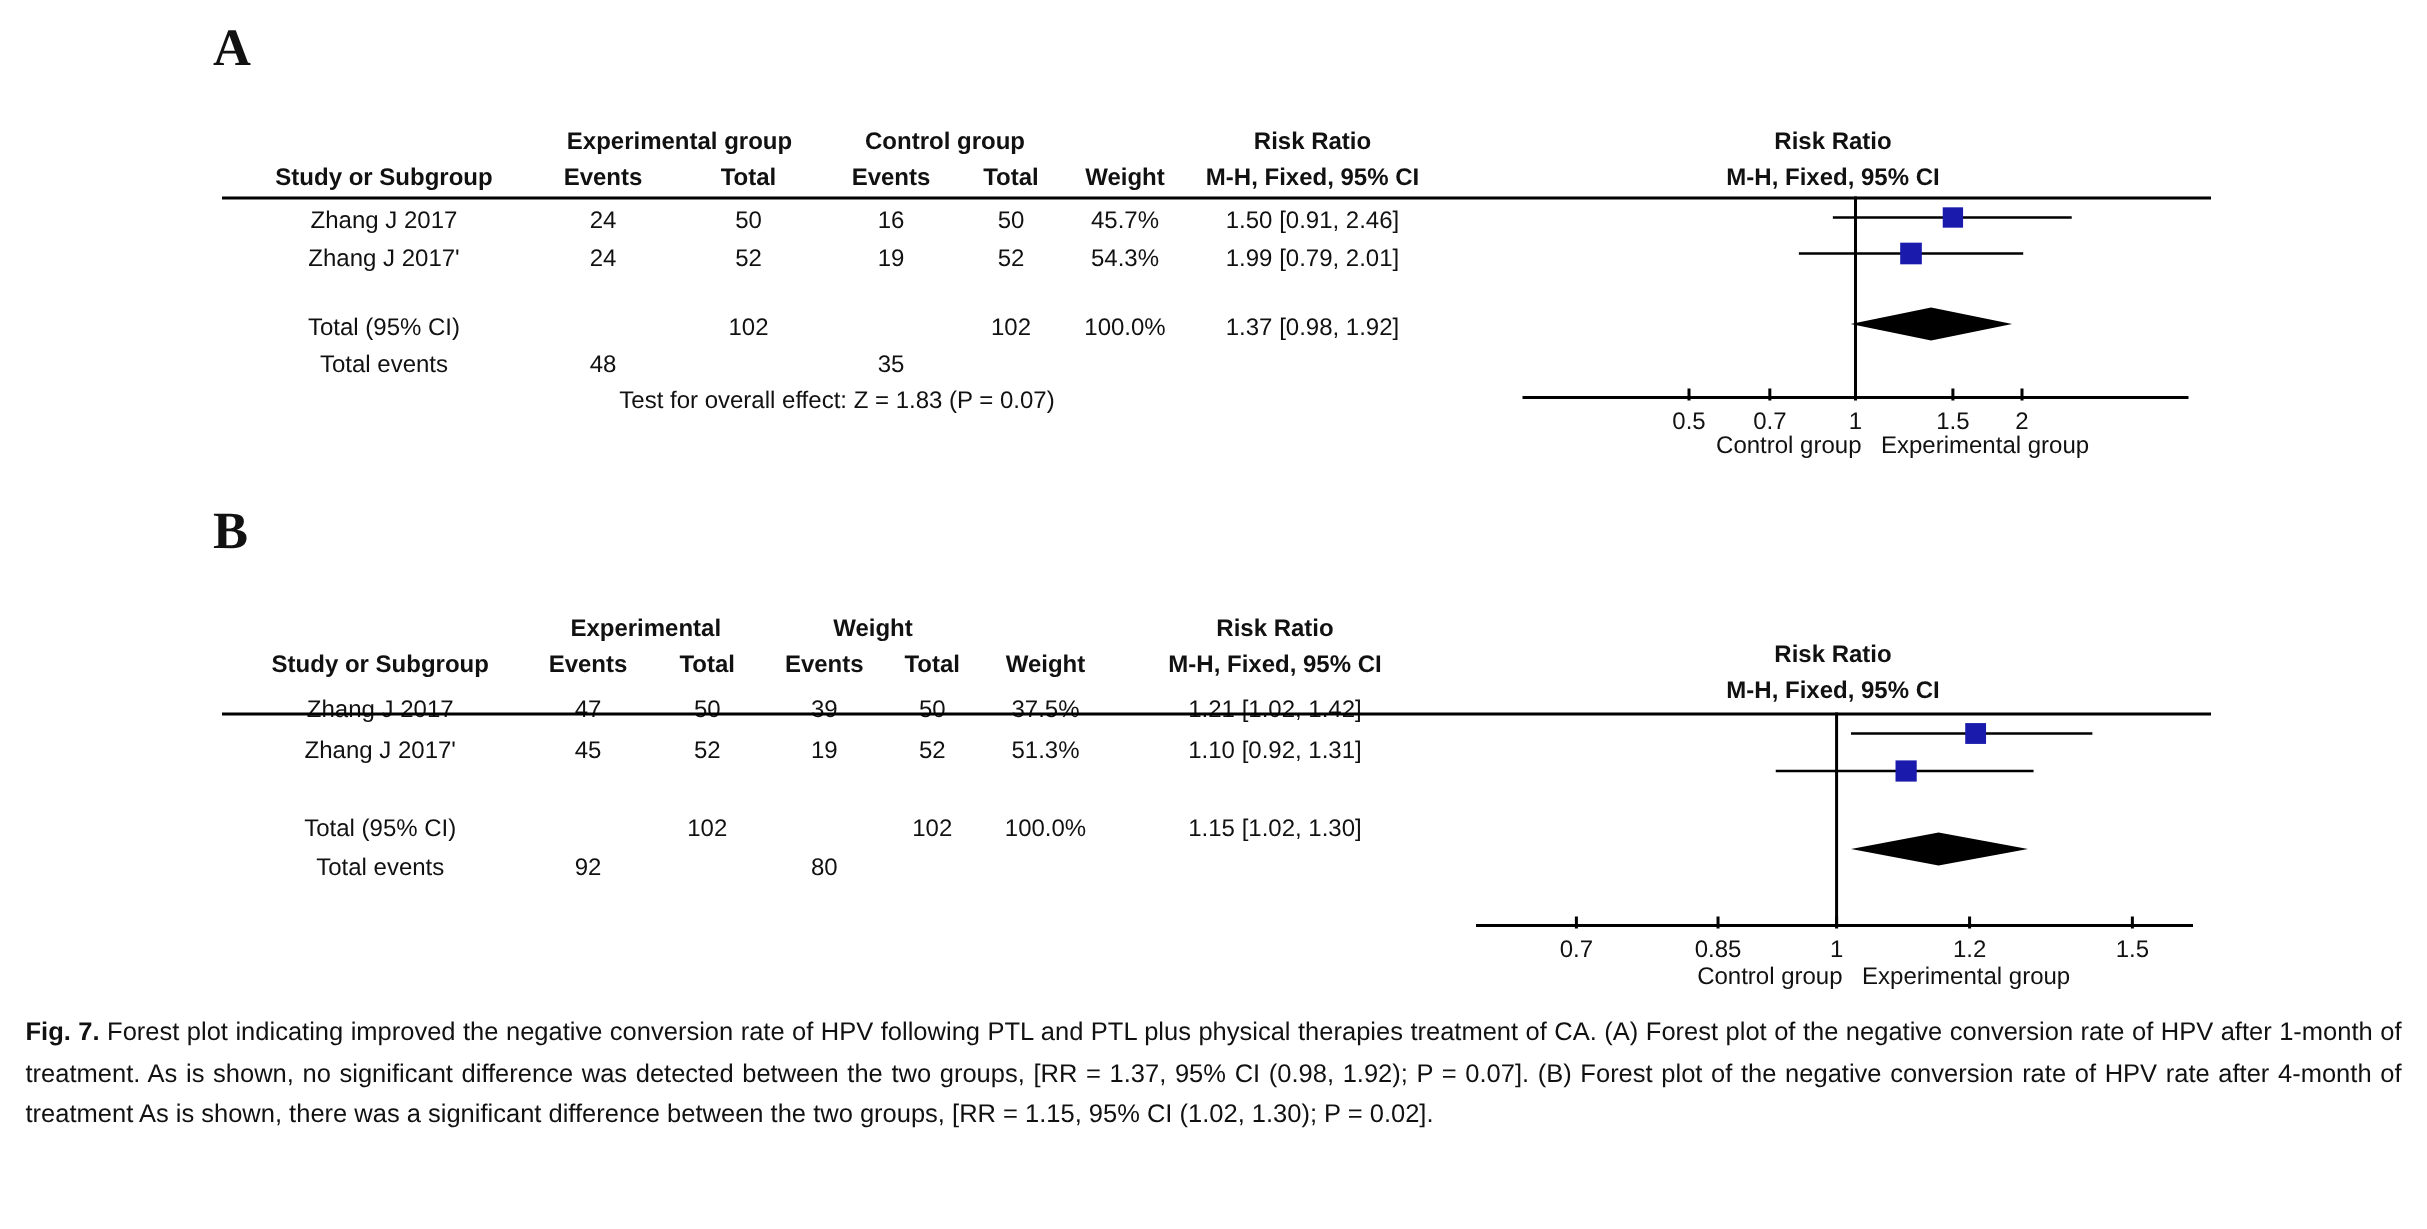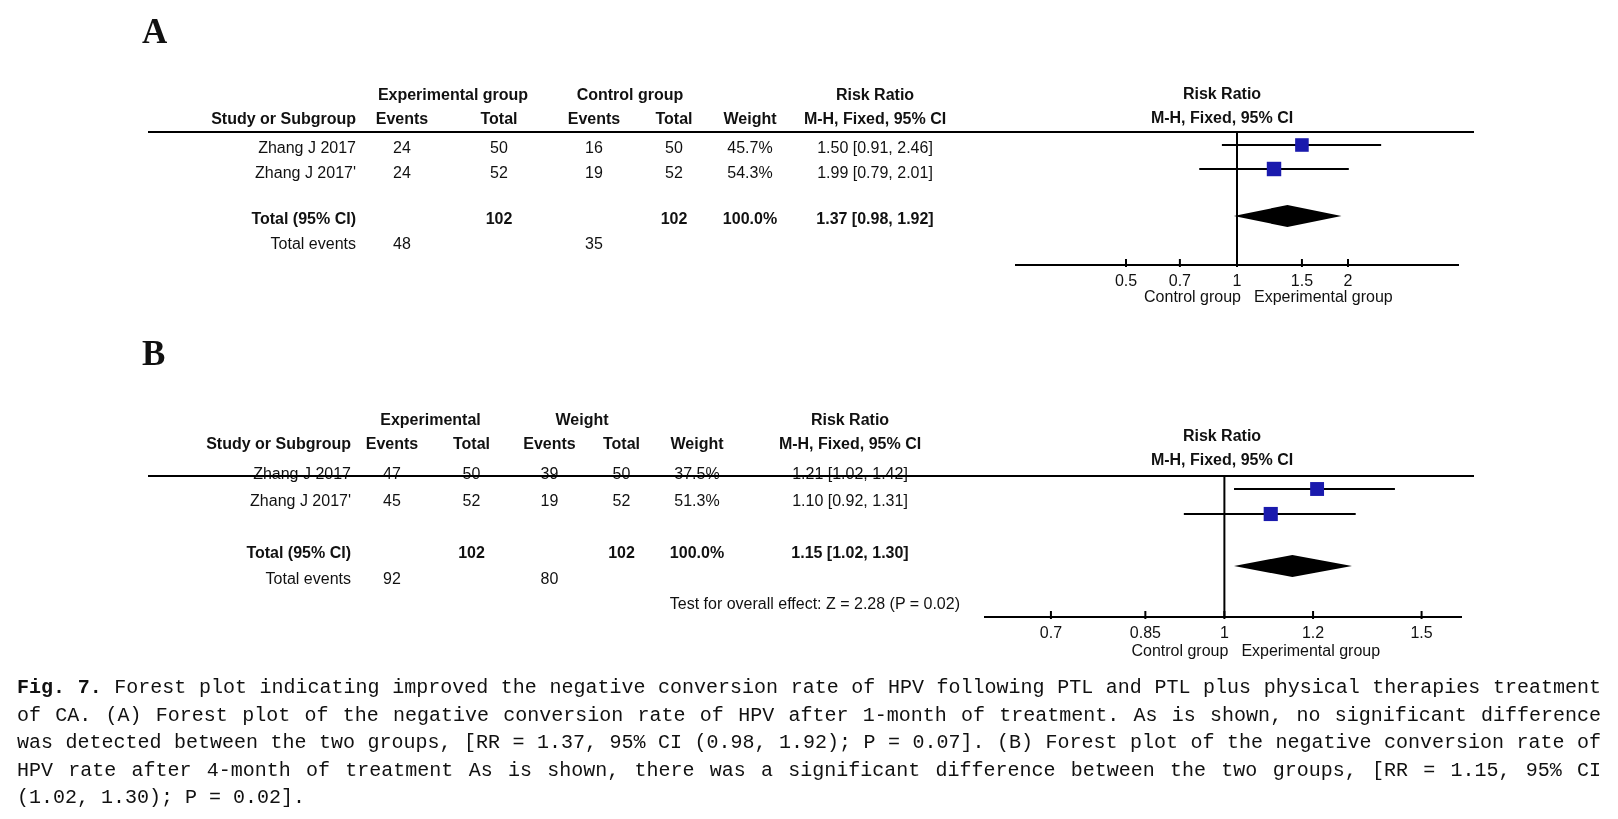--- a/index.html
+++ b/index.html
@@ -3,32 +3,32 @@
 <meta charset="utf-8">
 <style>
   html,body{margin:0;padding:0;background:#fff;}
   .fig{position:relative;width:1618px;height:819px;background:#ffffff;
        font-family:"Liberation Sans",sans-serif;color:#111;overflow:hidden;}
   .panel-label{position:absolute;font-family:"Liberation Serif",serif;
        font-weight:bold;font-size:35px;line-height:1;}
   table.ftable{position:absolute;border-collapse:collapse;table-layout:fixed;
        font-size:16px;line-height:1;color:#111;}
   table.ftable td{padding:0;white-space:nowrap;overflow:visible;vertical-align:middle;}
-  .l{text-align:right}.r{text-align:center}.c{text-align:center}
+  .l{text-align:center}.r{text-align:center}.c{text-align:center}
   thead td{font-weight:bold;}
-  tr.total td{font-weight:bold;margin-left:44px;}
+  tr.total td{font-weight:normal;margin-left:44px;}
   tr.h24{height:24px}tr.h25{height:25px}tr.h26{height:26px}
   tr.h21{height:21px}tr.h27s{height:27px}
   tr.pt3 td{padding-top:3px;height:27px;}
   tr.pt4 td{padding-top:4px;height:28px;}
   .rule{position:absolute;height:2px;background:#000;}
   svg.fplot{position:absolute;overflow:visible;}
   svg.fplot text{font-family:"Liberation Sans",sans-serif;font-size:16px;fill:#111;}
   .caption{position:absolute;left:17px;top:674px;width:1584px;
-       font-family:Liberation Mono, monospace;font-size:20px;line-height:27.5px;
+       font-family:Liberation Sans, sans-serif;font-size:17px;line-height:27.5px;
        text-align:justify;color:#111;}
 </style>
 </head>
 <body>
 
 <div class="fig">
 
   <div class="panel-label" style="left:142px;top:14px">A</div>
 
   <table class="ftable" style="left:156px;top:83px">
@@ -91,20 +91,23 @@
         <td class="r">1.37 [0.98, 1.92]</td>
       </tr>
       <tr class="h24">
         <td class="l">Total events</td>
         <td class="r">48</td>
         <td></td>
         <td class="r">35</td>
         <td></td>
           <td></td>
           <td></td>
+      </tr>
+      <tr class="h24">
+        <td class="l" colspan="7">Test for overall effect: Z = 1.83 (P = 0.07)</td>
       </tr>
     </tbody>
   </table>
 
   <div class="rule" style="left:148px;top:131px;width:1326px"></div>
   <svg id="plot-a" class="fplot" style="left:985px;top:83px" width="492" height="226">
       <text x="237" y="12" text-anchor="middle" font-weight="bold" dominant-baseline="middle">Risk Ratio</text>
       <text x="237" y="36" text-anchor="middle" font-weight="bold" dominant-baseline="middle">M-H, Fixed, 95% CI</text>
       <line x1="252" y1="48" x2="252" y2="182" stroke="#000000" stroke-width="2"></line>
       <line x1="30" y1="182" x2="474" y2="182" stroke="#000000" stroke-width="2"></line>
@@ -190,23 +193,20 @@
       </tr>
       <tr class="h25">
         <td class="l">Total events</td>
         <td class="r">92</td>
         <td></td>
         <td class="r">80</td>
         <td></td>
           <td></td>
           <td></td>
       </tr>
-      <tr class="h25">
-        <td class="l" colspan="7">Test for overall effect: Z = 2.28 (P = 0.02)</td>
-      </tr>
     </tbody>
   </table>
 
   <div class="rule" style="left:148px;top:475px;width:1326px"></div>
   <svg id="plot-b" class="fplot" style="left:980px;top:425px" width="494" height="240">
       <text x="242" y="12" text-anchor="middle" font-weight="bold" dominant-baseline="middle">Risk Ratio</text>
       <text x="242" y="36" text-anchor="middle" font-weight="bold" dominant-baseline="middle">M-H, Fixed, 95% CI</text>
       <line x1="244.38999925132964" y1="50" x2="244.38999925132964" y2="192" stroke="#000000" stroke-width="2"></line>
       <line x1="4" y1="192" x2="482" y2="192" stroke="#000000" stroke-width="2"></line>
       <line x1="70.92908982840187" y1="186" x2="70.92908982840187" y2="194" stroke="#000000" stroke-width="2"></line>

